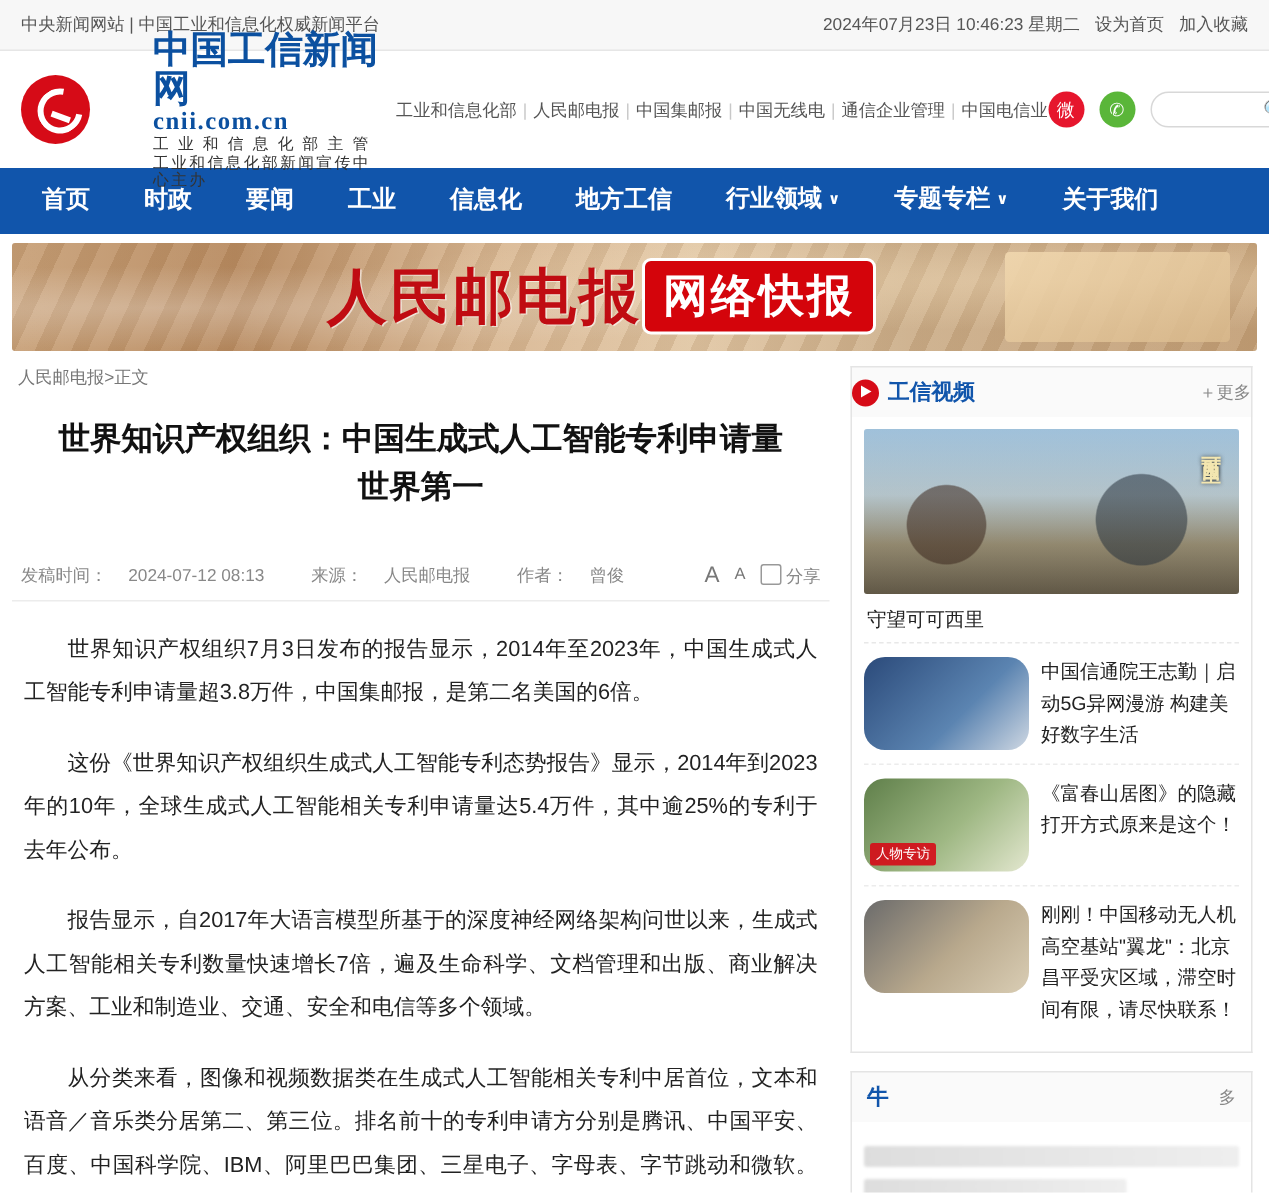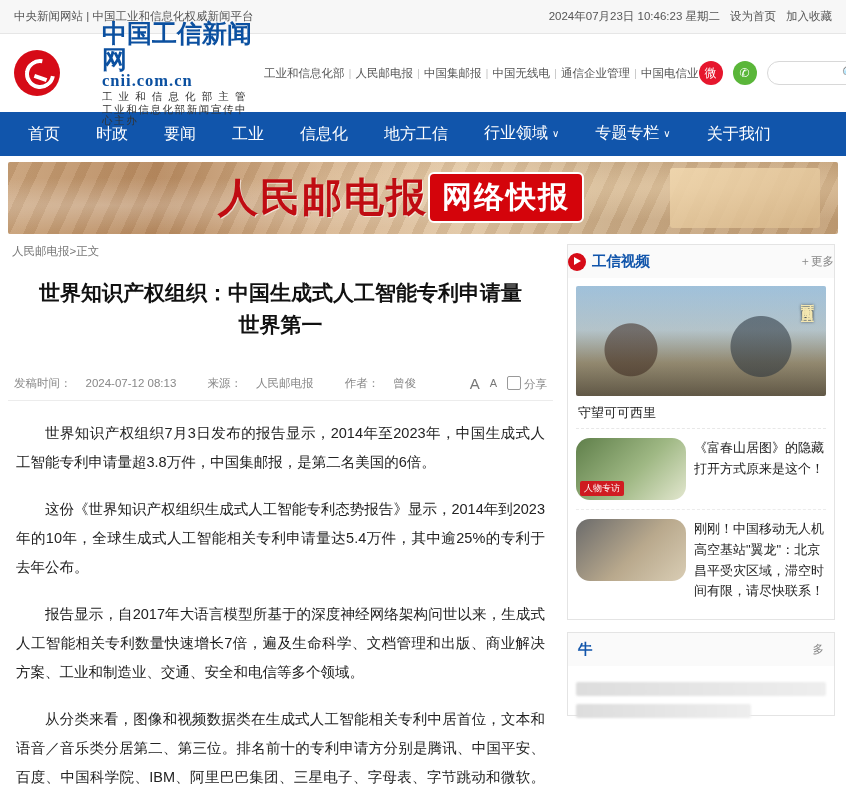--- a/index.html
+++ b/index.html
@@ -143,20 +143,21 @@
   .search-ico { color: #666; font-size: 12px; }
 
   
   .nav {
     height: 44px;
     background: #1155ab;
     display: flex;
     align-items: center;
     padding: 14px 10px;
     box-sizing: border-box;
+    font-weight: bold;
   }
   .nav-item {
     color: #fff;
     font-size: 16px;
     padding: 0 18px;
     line-height: 44px;
     white-space: nowrap;
     cursor: pointer;
   }
   .nav-item .caret {
@@ -493,20 +494,24 @@
         </div>
         <span class="side-more">＋更多</span>
       </div>
 
       <div class="side-body">
         <div class="video-hero">
           <div class="video-hero-text">可可西里</div>
         </div>
         <div class="video-caption">守望可可西里</div>
 
+        <div class="vlist-item">
+          <div class="vthumb t1"></div>
+          <div class="vtitle">中国信通院王志勤｜启动5G异网漫游 构建美好数字生活</div>
+        </div>
 
         <div class="vlist-item">
           <div class="vthumb t2">
             <span class="badge">人物专访</span>
           </div>
           <div class="vtitle">《富春山居图》的隐藏打开方式原来是这个！</div>
         </div>
 
         <div class="vlist-item" style="border-bottom:0;">
           <div class="vthumb t3"></div>

